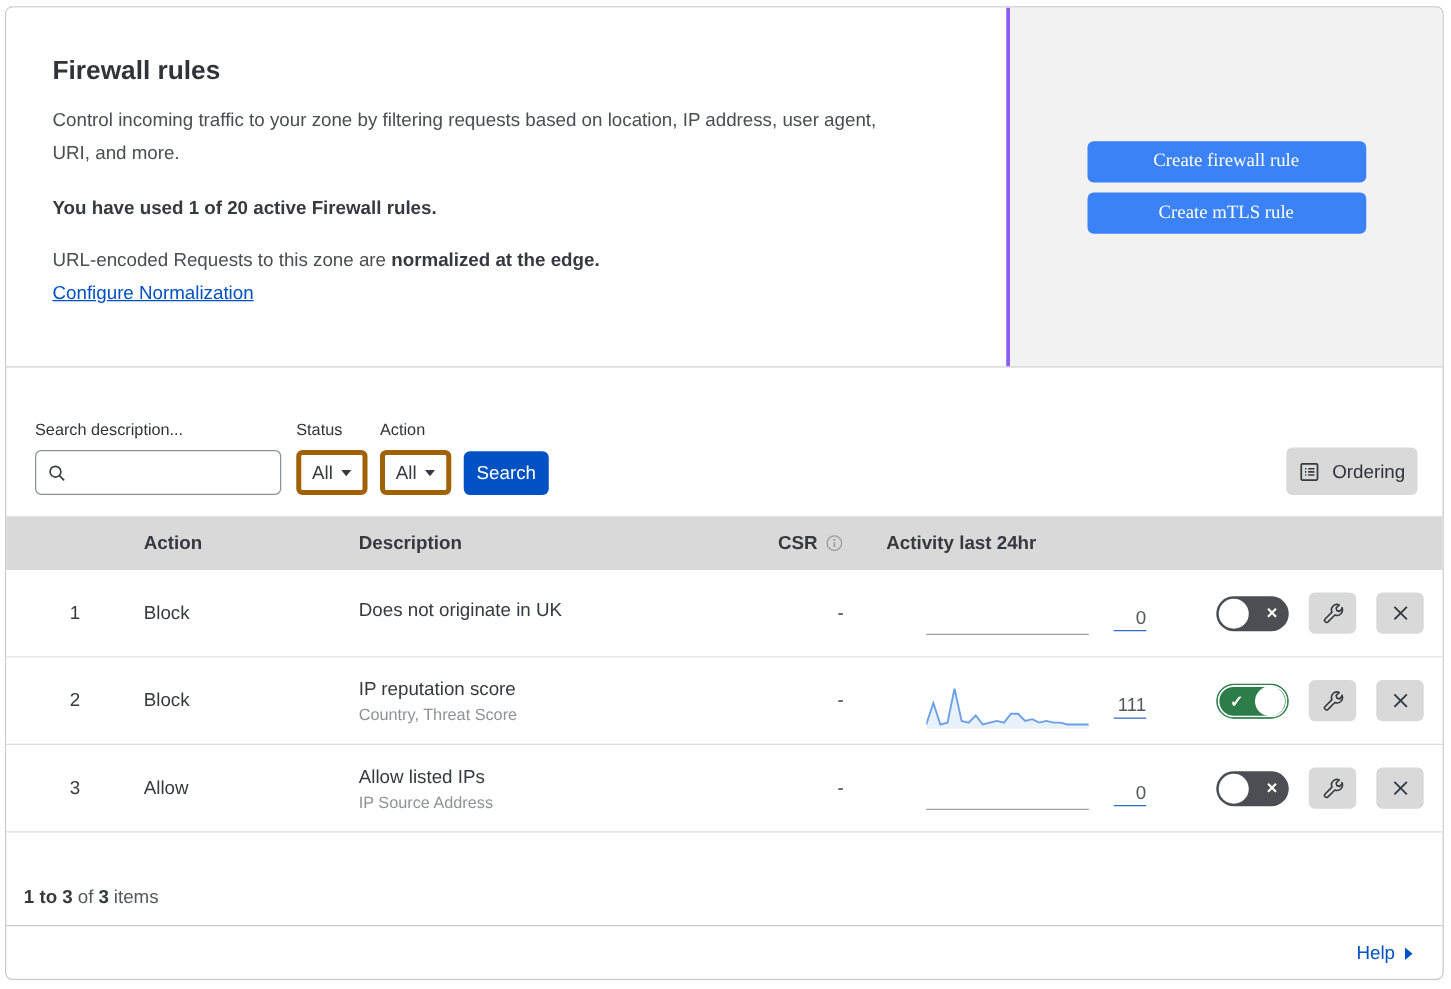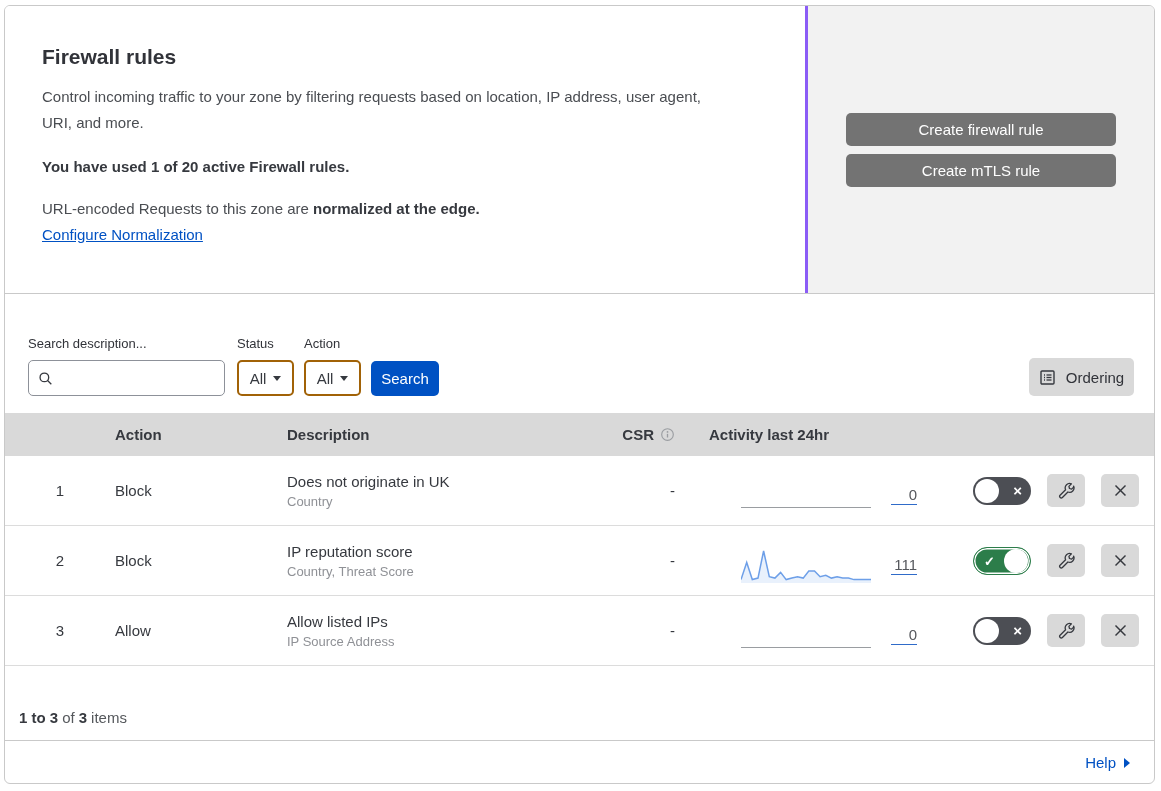--- a/index.html
+++ b/index.html
@@ -18,31 +18,31 @@
   .intro { flex:1; border-right:3px solid #8b5cf6; padding:30px 40px 0 37px; background:#fff; }
   .intro h1 { font-size:21px; font-weight:600; color:#313339; margin:9px 0 15px; }
   .intro .desc { font-size:15px; line-height:1.72; color:#4a4d52; max-width:690px; margin:0 0 22px; }
   .intro .usage { font-size:15px; font-weight:700; color:#36393f; margin:0 0 25px; }
   .intro .norm { font-size:15px; color:#4a4d52; margin:0 0 9px; }
   .intro .norm strong { color:#36393f; }
   .link { color:#0051c3; text-decoration:underline; font-size:15px; cursor:pointer; }
   .actions { width:346px; background:#f2f2f2; display:flex; flex-direction:column;
              align-items:center; justify-content:center; gap:8px; }
   .btn-primary {
-    width:270px; height:33px; background:#737373; color:#fff; font-size:15px;
-    border:none; border-radius:5px; font-family:Liberation Sans, sans-serif; cursor:pointer;
+    width:223px; height:33px; background:#3b82f6; color:#fff; font-size:15px;
+    border:none; border-radius:5px; font-family:Liberation Serif, serif; cursor:pointer;
   }
   
   .filterbar { height:119px; display:flex; align-items:flex-end; padding:0 20px 17px 23px; }
   .fgroup { display:flex; flex-direction:column; }
   .fgroup .flabel { font-size:13px; color:#313339; margin-bottom:9px; }
   .search-box { width:197px; height:36px; border:1px solid #8d9199; border-radius:5px;
                 display:flex; align-items:center; padding:0 9px; background:#fff; }
   .search-box input { border:none; outline:none; flex:1; min-width:0; font:inherit; font-size:15px; background:transparent; margin-left:6px; }
-  .select { width:57px; height:36px; border:2px solid #a16207; border-radius:5px; background:#fff;
+  .select { width:57px; height:36px; border:4px solid #a16207; border-radius:5px; background:#fff;
             display:flex; align-items:center; justify-content:center; gap:7px; font-size:15px; cursor:pointer; }
   .caret-down { width:0; height:0; border-left:4px solid transparent; border-right:4px solid transparent;
                 border-top:5px solid #36393f; }
   .gap12 { margin-left:12px; } .gap10 { margin-left:10px; }
   .btn-search { width:68px; height:35px; margin-left:10px; background:#0051c3; color:#fff;
                 border:none; border-radius:5px; font-size:15px; font-family:inherit; cursor:pointer; }
   .btn-ordering { margin-left:auto; width:105px; height:38px; background:#d9d9d9; border:none;
                   border-radius:5px; display:flex; align-items:center; justify-content:center; gap:10px;
                   font-size:15px; color:#313339; font-family:inherit; cursor:pointer; }
   
@@ -164,21 +164,20 @@
     </div>
     <div class="c-activity-head">Activity last 24hr</div>
     <div></div>
   </div>
 
   <div class="trow grid">
     <div class="c-num">1</div>
     <div>Block</div>
     <div class="c-desc">
       <div class="main">Does not originate in UK</div>
-      <div class="sub">Country</div>
     </div>
     <div class="c-csr">-</div>
     <div class="c-activity">
       <div class="spark-flat"></div>
       <a class="count-link">0</a>
     </div>
     <div class="c-controls">
       <button class="toggle off">
         <span class="knob"></span>
         <span class="t-glyph">×</span>

